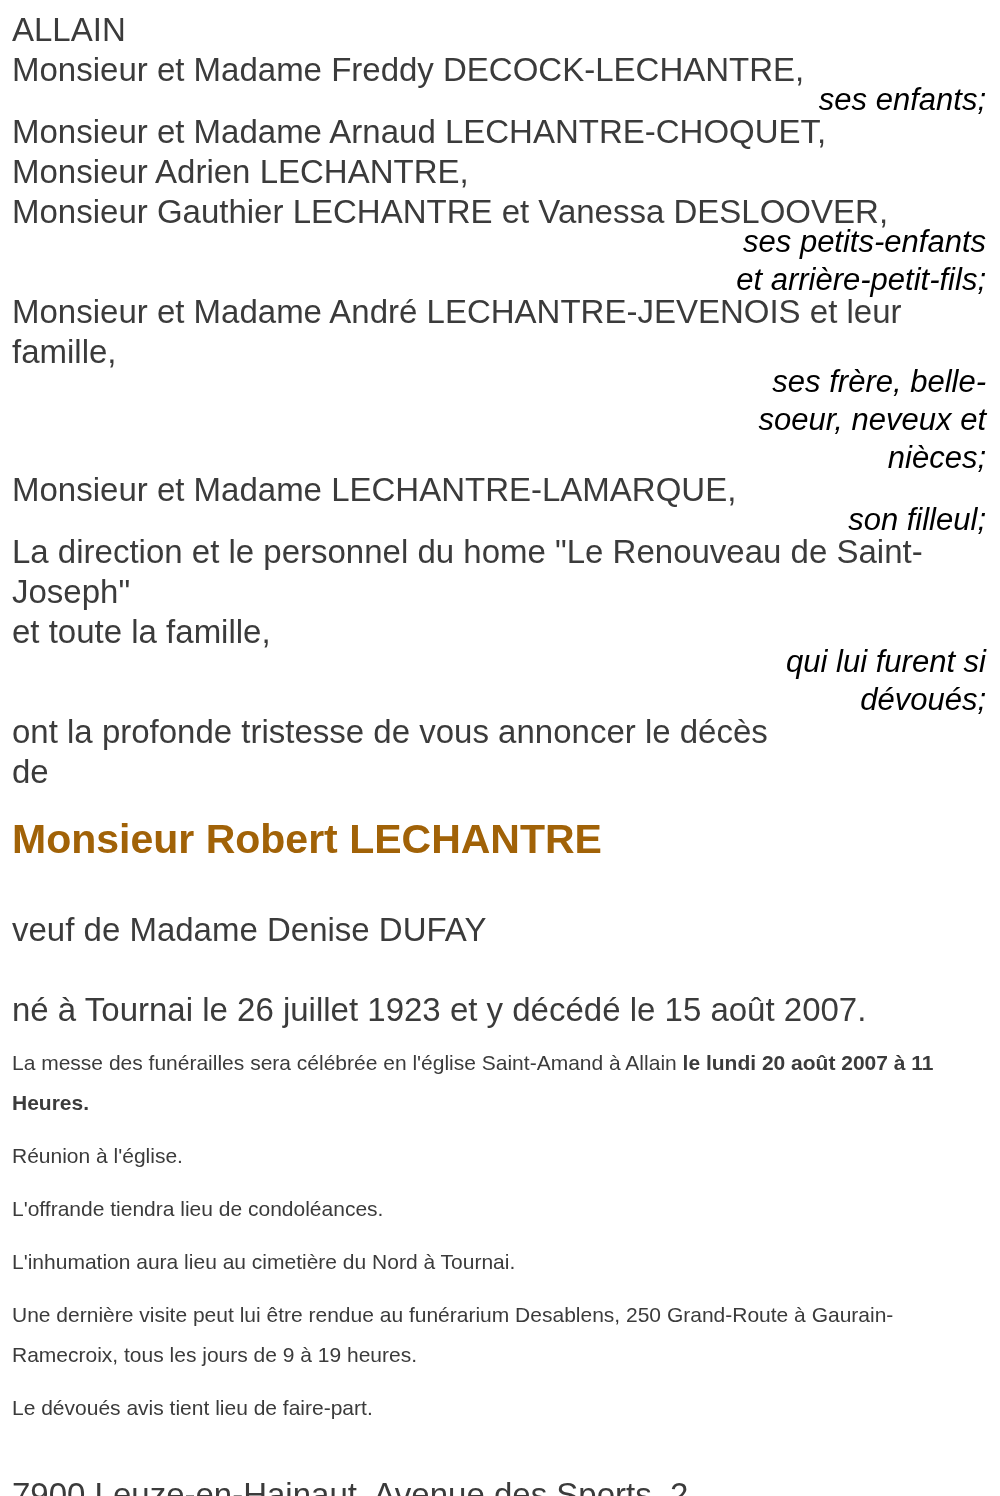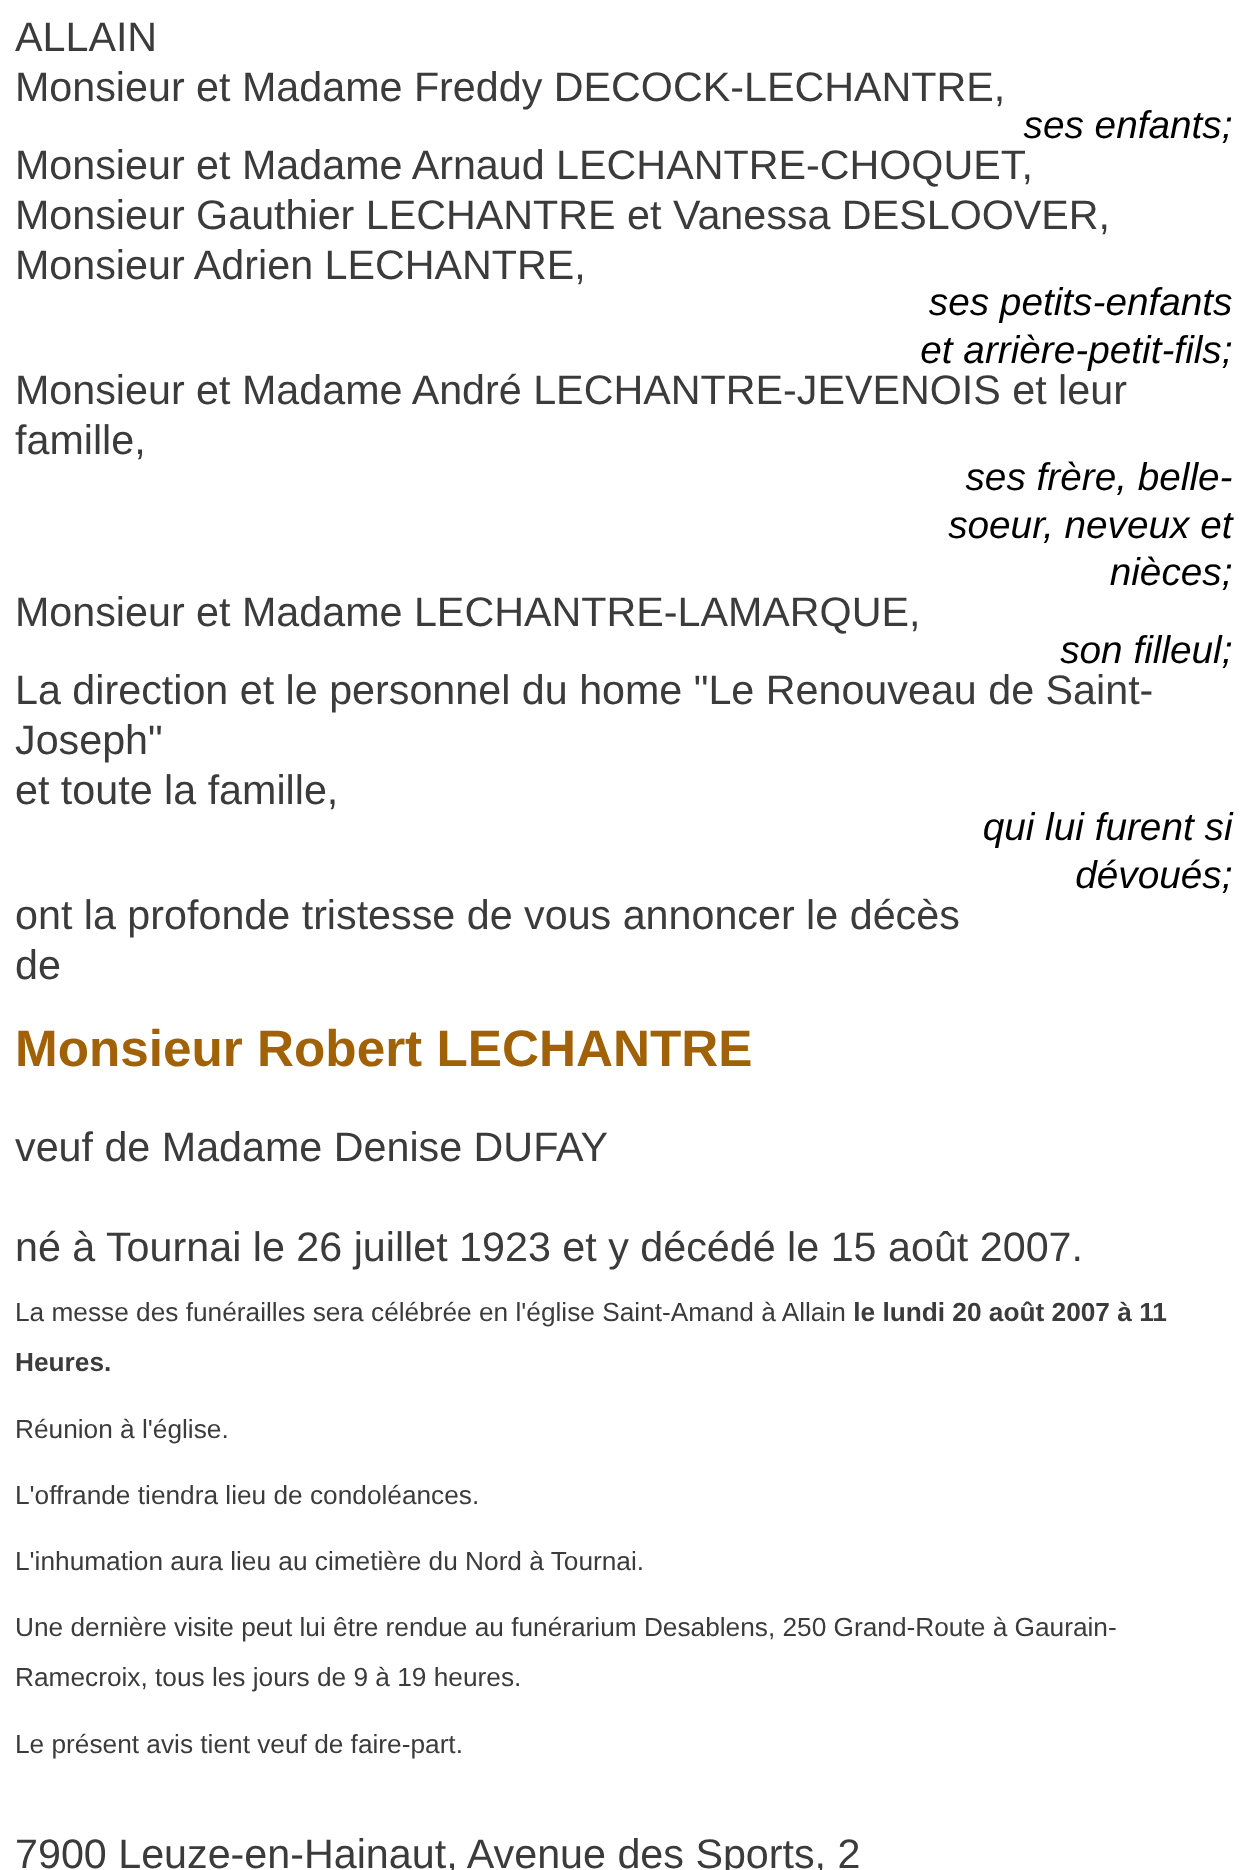--- a/index.html
+++ b/index.html
@@ -34,21 +34,21 @@
     color: #000000;
   }
   .title {
     font-size: 41px;
     font-weight: 700;
     color: #a16207;
     margin-top: 20px;
     line-height: 54px;
   }
   .widower {
-    margin-top: 32px;
+    margin-top: 44px;
   }
   .birth-death {
     margin-top: 40px;
   }
   .para {
     font-size: 21px;
     line-height: 40px;
     margin-top: 13px;
     text-align: left;
   }
@@ -66,22 +66,22 @@
 <div class="page">
 
   <div class="line">ALLAIN</div>
 
   <div class="line">Monsieur et Madame Freddy DECOCK-LECHANTRE,</div>
   <div class="relation-block">
     <div class="relation">ses enfants;</div>
   </div>
 
   <div class="line">Monsieur et Madame Arnaud LECHANTRE-CHOQUET,</div>
+  <div class="line">Monsieur Adrien LECHANTRE,</div>
   <div class="line">Monsieur Gauthier LECHANTRE et Vanessa DESLOOVER,</div>
-  <div class="line">Monsieur Adrien LECHANTRE,</div>
   <div class="relation-block">
     <div class="relation">ses petits-enfants</div>
     <div class="relation">et arrière-petit-fils;</div>
   </div>
 
   <div class="line">Monsieur et Madame André LECHANTRE-JEVENOIS et leur famille,</div>
   <div class="relation-block">
     <div class="relation">ses frère, belle-</div>
     <div class="relation">soeur, neveux et</div>
     <div class="relation">nièces;</div>
@@ -107,21 +107,21 @@
   <div class="line widower">veuf de Madame Denise DUFAY</div>
 
   <div class="line birth-death">né à Tournai le 26 juillet 1923 et y décédé le 15 août 2007.</div>
 
   <p class="para"><span>La messe des funérailles sera célébrée en l'église Saint-Amand à Allain </span><span class="bold">le lundi 20 août 2007 à 11 Heures.</span></p>
 
   <p class="para">Réunion à l'église.</p>
   <p class="para">L'offrande tiendra lieu de condoléances.</p>
   <p class="para">L'inhumation aura lieu au cimetière du Nord à Tournai.</p>
   <p class="para">Une dernière visite peut lui être rendue au funérarium Desablens, 250 Grand-Route à Gaurain-Ramecroix, tous les jours de 9 à 19 heures.</p>
-  <p class="para">Le présent avis tient veuf de faire-part.</p>
+  <p class="para">Le dévoués avis tient lieu de faire-part.</p>
 
   <div class="addresses">
     <div class="line">7900 Leuze-en-Hainaut, Avenue des Sports, 2</div>
     <div class="line">7531 Havinnes, Grand-Chemin, 148</div>
     <div class="line">7500 Allain, chemin 94, 11</div>
   </div>
 
 </div>
 
 </body></html>

